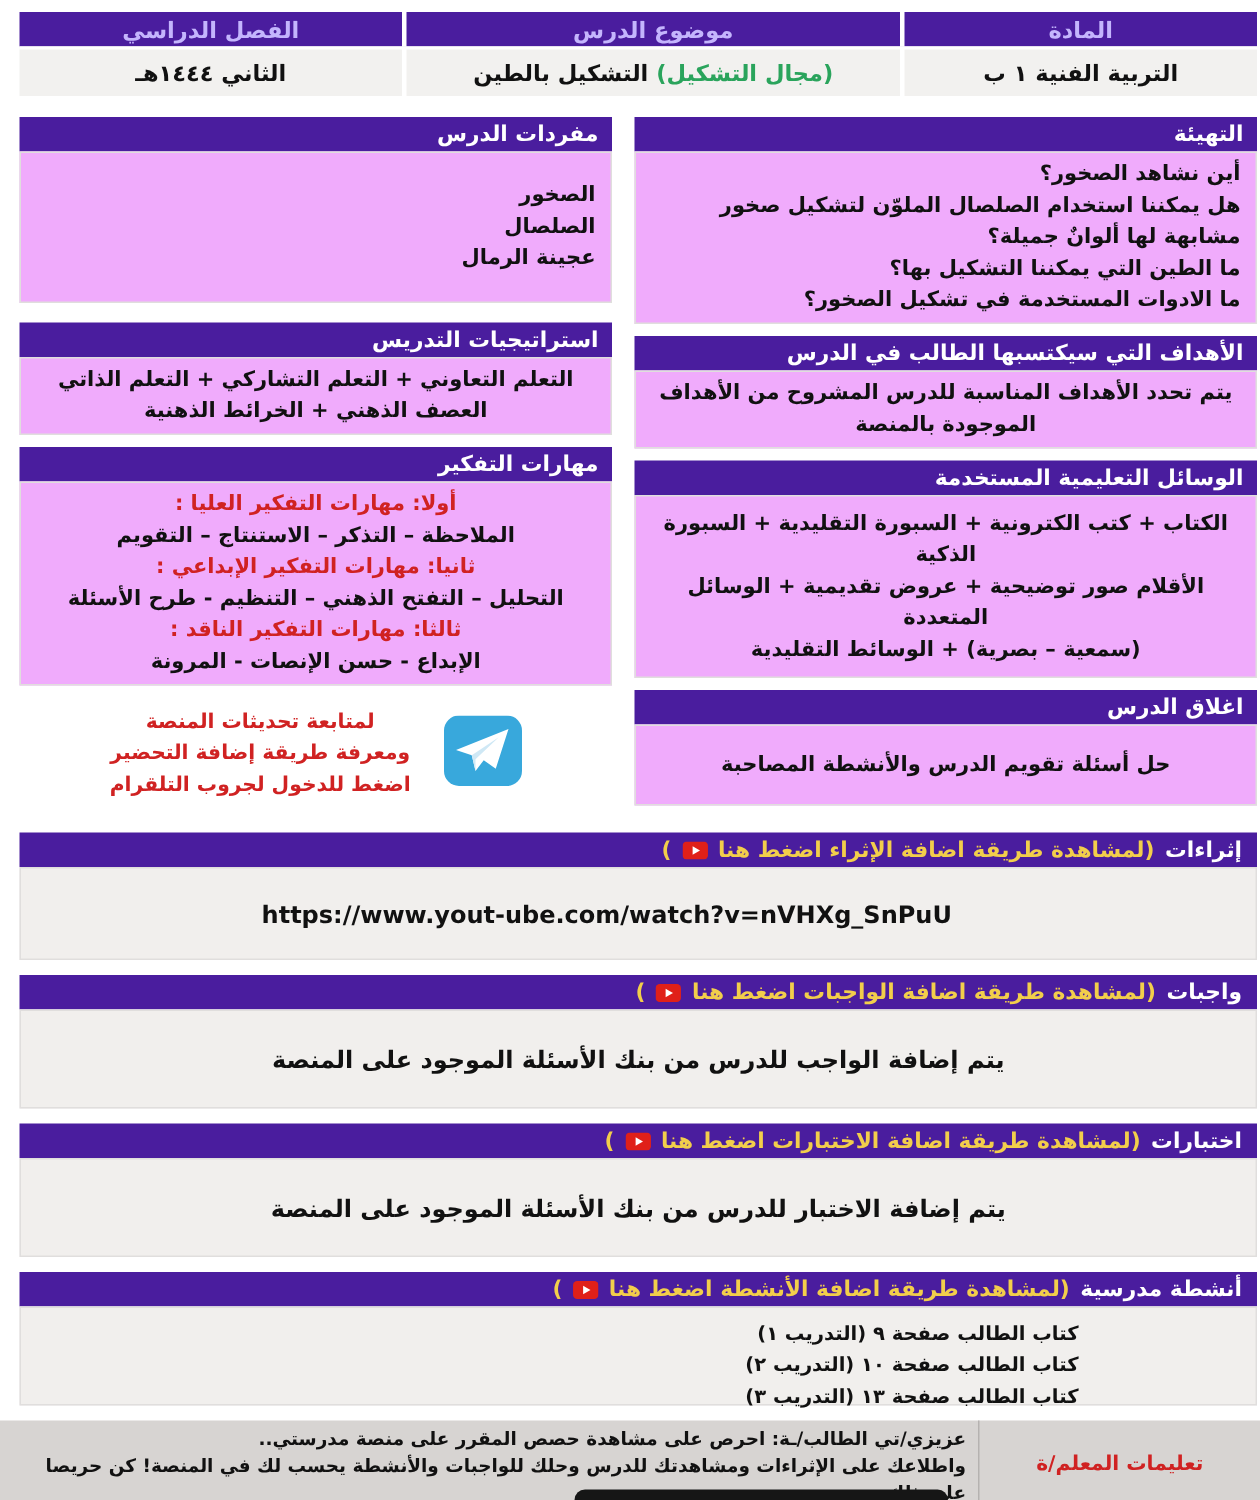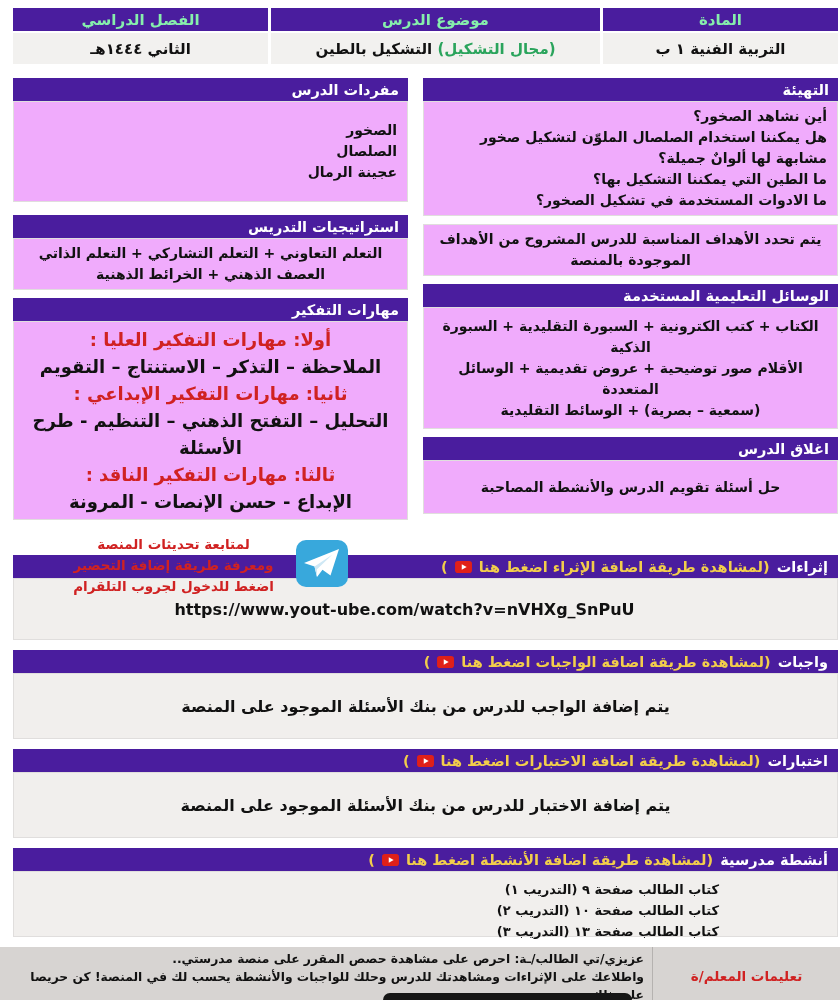--- a/index.html
+++ b/index.html
@@ -11,39 +11,39 @@
   .page { position: relative; width: 840px; height: 1000px; overflow: hidden; direction: rtl; }
   .content { padding: 8px 2px 0 13px; }
 
   
   .meta-row { display: flex; }
   .c-mada  { width: 238px; }
   .c-mawdoo{ width: 332px; }
   .c-fasl  { flex: 1; }
   .meta-row > div { border-left: 3px solid #fff; }
   .meta-row > div:last-child { border-left: none; }
-  .mh { background: #4A1D9E; color: #86efac; text-align: center; font-size: 15px; padding: 3px 6px 2px; }
+  .mh { background: #4A1D9E; color: #c4b5fd; text-align: center; font-size: 15px; padding: 3px 6px 2px; }
   .mv { background: #f2f1ef; text-align: center; font-size: 15px; padding: 7px 0 6px; border-top: 2px solid #fff; }
   .green-txt { color: #2AA45C; }
 
   
   .cols { display: flex; gap: 15px; margin-top: 14px; height: 468px; }
   .col-r { width: 415px; }
   .col-l { width: 395px; }
   .box { margin-bottom: 8px; }
   .box-head { background: #4A1D9E; color: #fff; font-size: 14.5px; padding: 4px 9px 3px; }
   .box-body { background: #f0abfc; border: 1px solid #e0dedd; font-size: 14px; padding: 4px 10px; line-height: 1.5; }
   .vc { display: flex; flex-direction: column; justify-content: center; }
   .center { text-align: center; }
   .h-tah  { min-height: 106px; }
   .h-muf  { min-height: 101px; }
   .h-ahd  { min-height: 48px; }
   .h-str  { min-height: 48px; justify-content: center; }
   .h-was  { min-height: 122px; }
-  .h-mah  { min-height: 127px; font-size: 18px; }
+  .h-mah  { min-height: 127px; font-size: 14px; }
   .h-igh  { min-height: 54px; }
   .red-txt { color: #D02222; }
   .mb5 { margin-bottom: 13px; }
 
   
   .tg { display: flex; align-items: center; justify-content: center; gap: 22px; margin-top: 14px; cursor: pointer; }
   .tg-text { color: #D02222; font-size: 13.5px; text-align: center; line-height: 1.55; }
 
   
   .wsec1 { margin-top: 9px; }
@@ -96,20 +96,21 @@
           <div class="box-head">التهيئة</div>
           <div class="box-body h-tah">
             <div>أين نشاهد الصخور؟</div>
             <div>هل يمكننا استخدام الصلصال الملوّن لتشكيل صخور مشابهة لها ألوانٌ جميلة؟</div>
             <div>ما الطين التي يمكننا التشكيل بها؟</div>
             <div>ما الادوات المستخدمة في تشكيل الصخور؟</div>
           </div>
         </div>
 
         <div class="box">
+          <div class="box-head">الأهداف التي سيكتسبها الطالب في الدرس</div>
           <div class="box-body h-ahd vc center">يتم تحدد الأهداف المناسبة للدرس المشروح من الأهداف الموجودة بالمنصة</div>
         </div>
 
         <div class="box">
           <div class="box-head">الوسائل التعليمية المستخدمة</div>
           <div class="box-body h-was vc center">
             <div>الكتاب + كتب الكترونية + السبورة التقليدية + السبورة الذكية</div>
             <div>الأقلام   صور توضيحية + عروض تقديمية + الوسائل المتعددة</div>
             <div>(سمعية – بصرية) + الوسائط التقليدية</div>
           </div>

